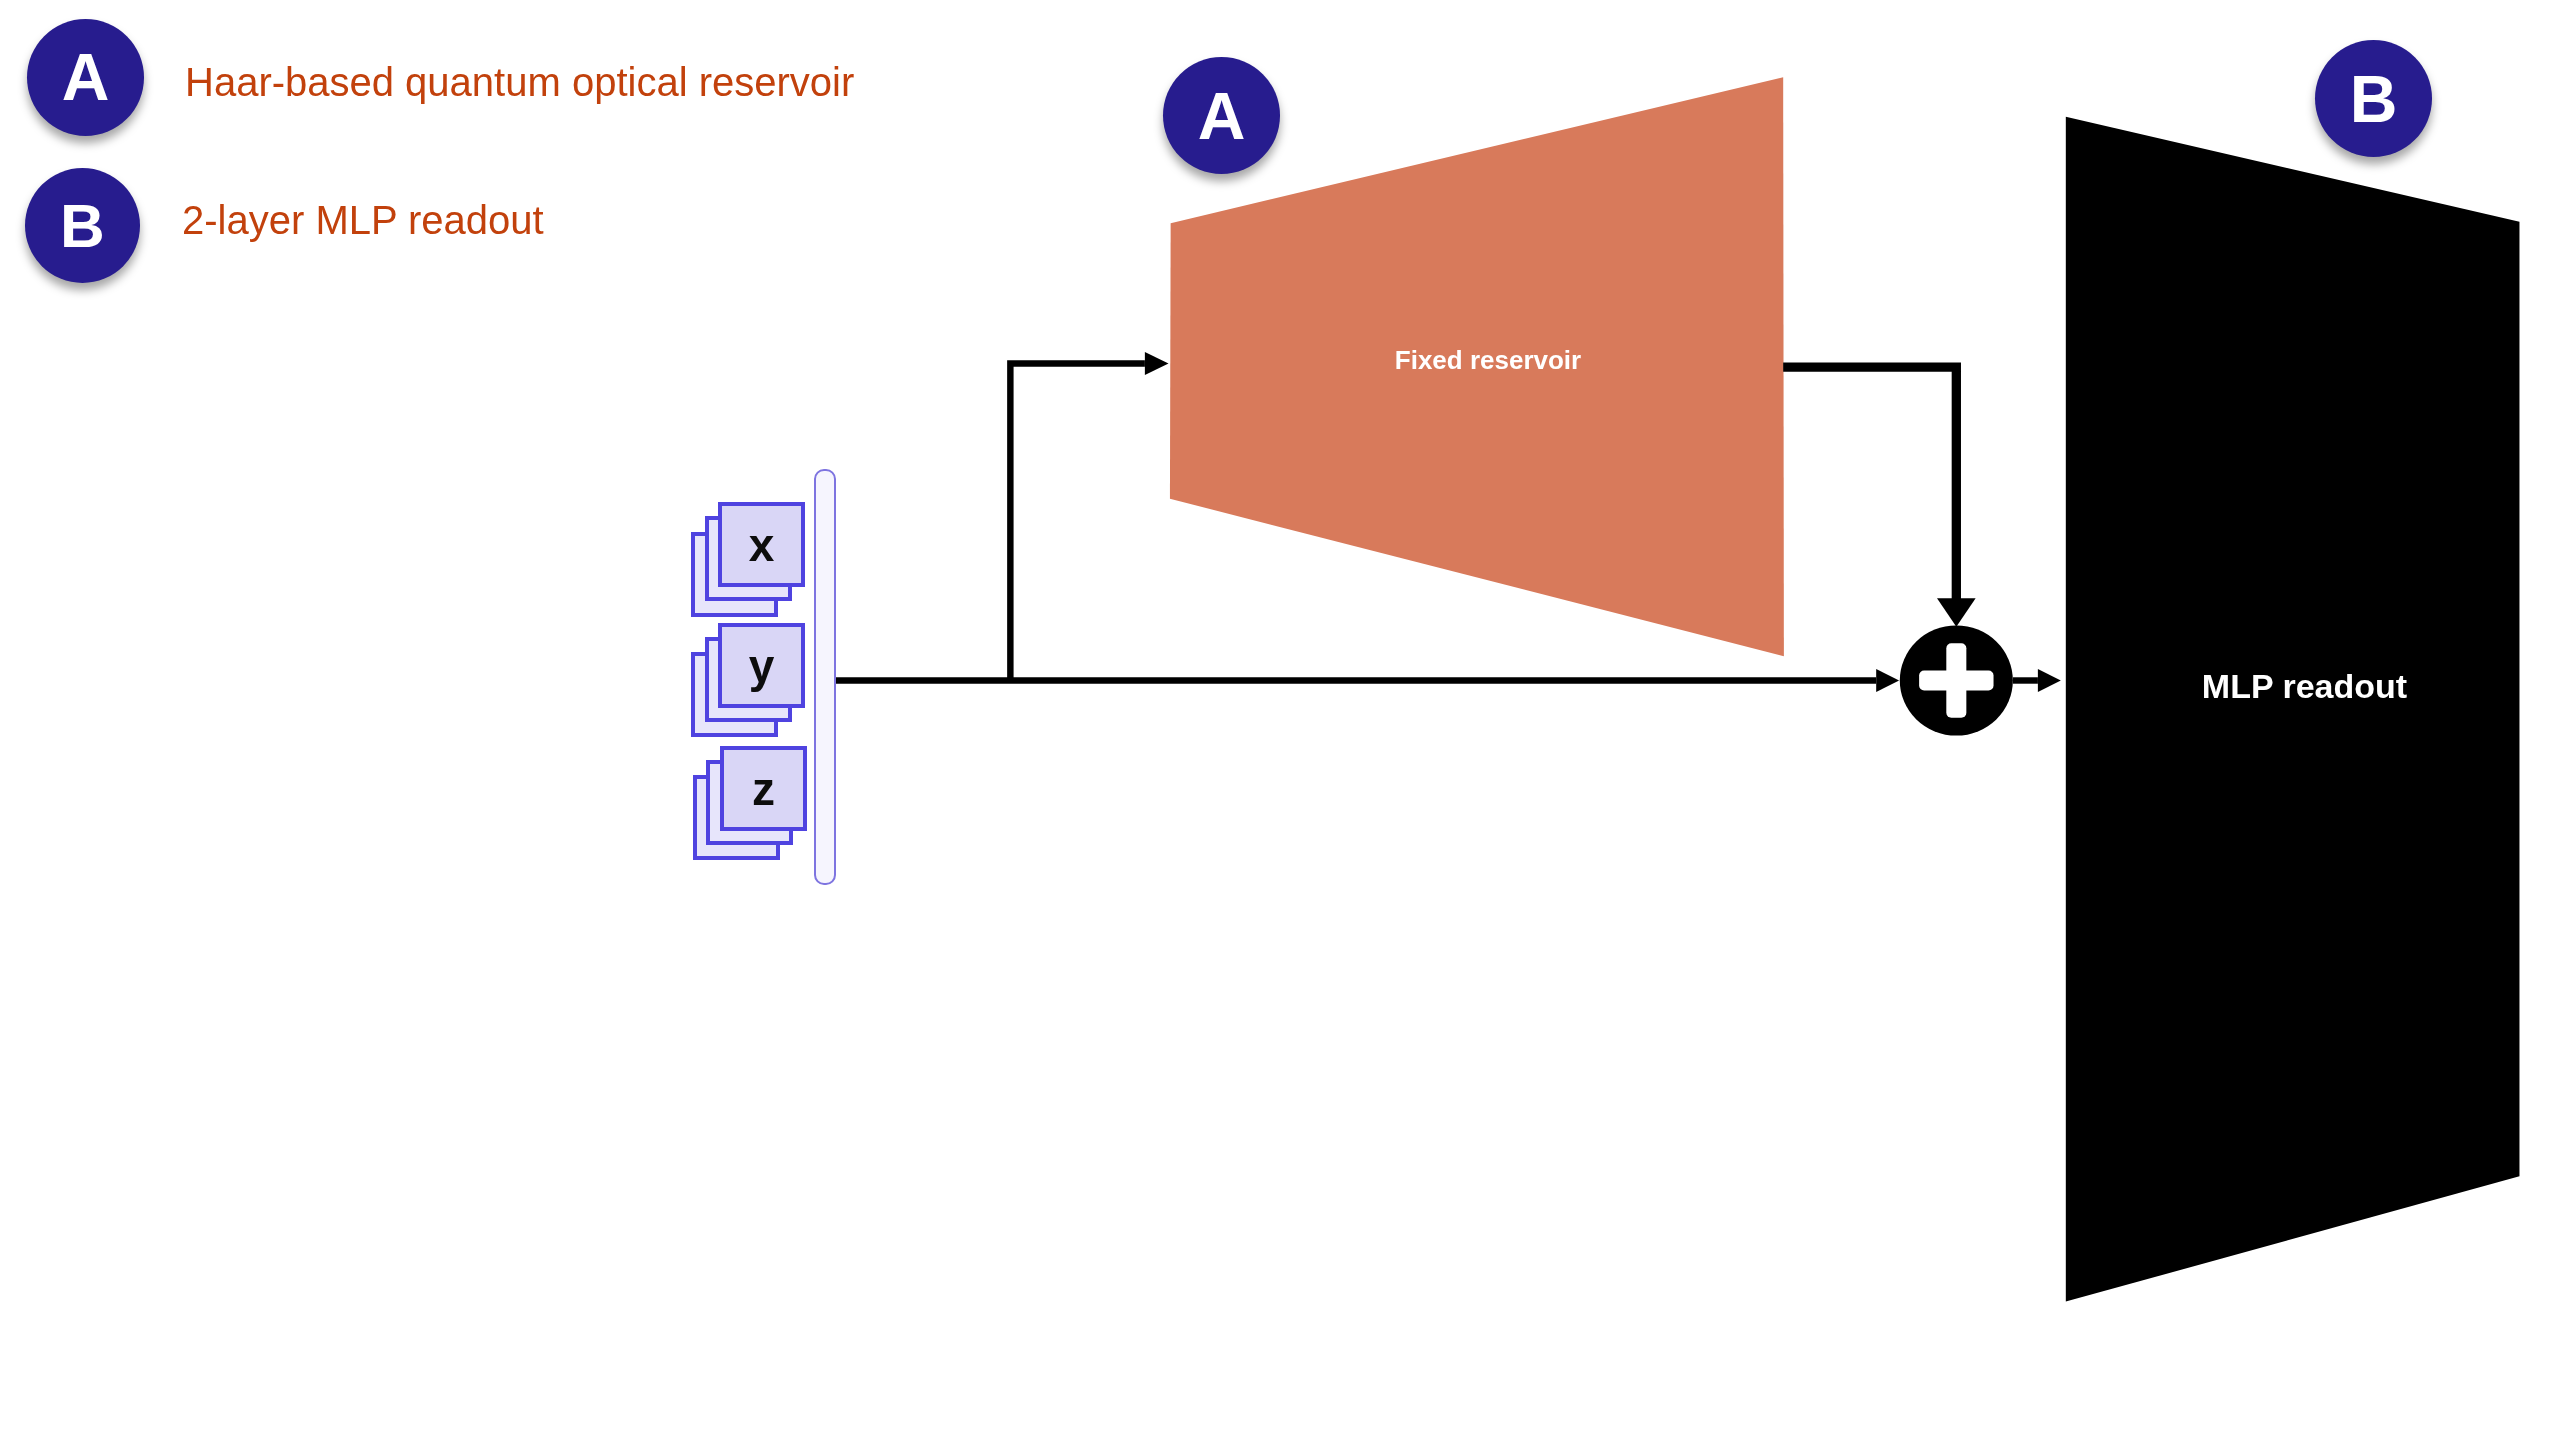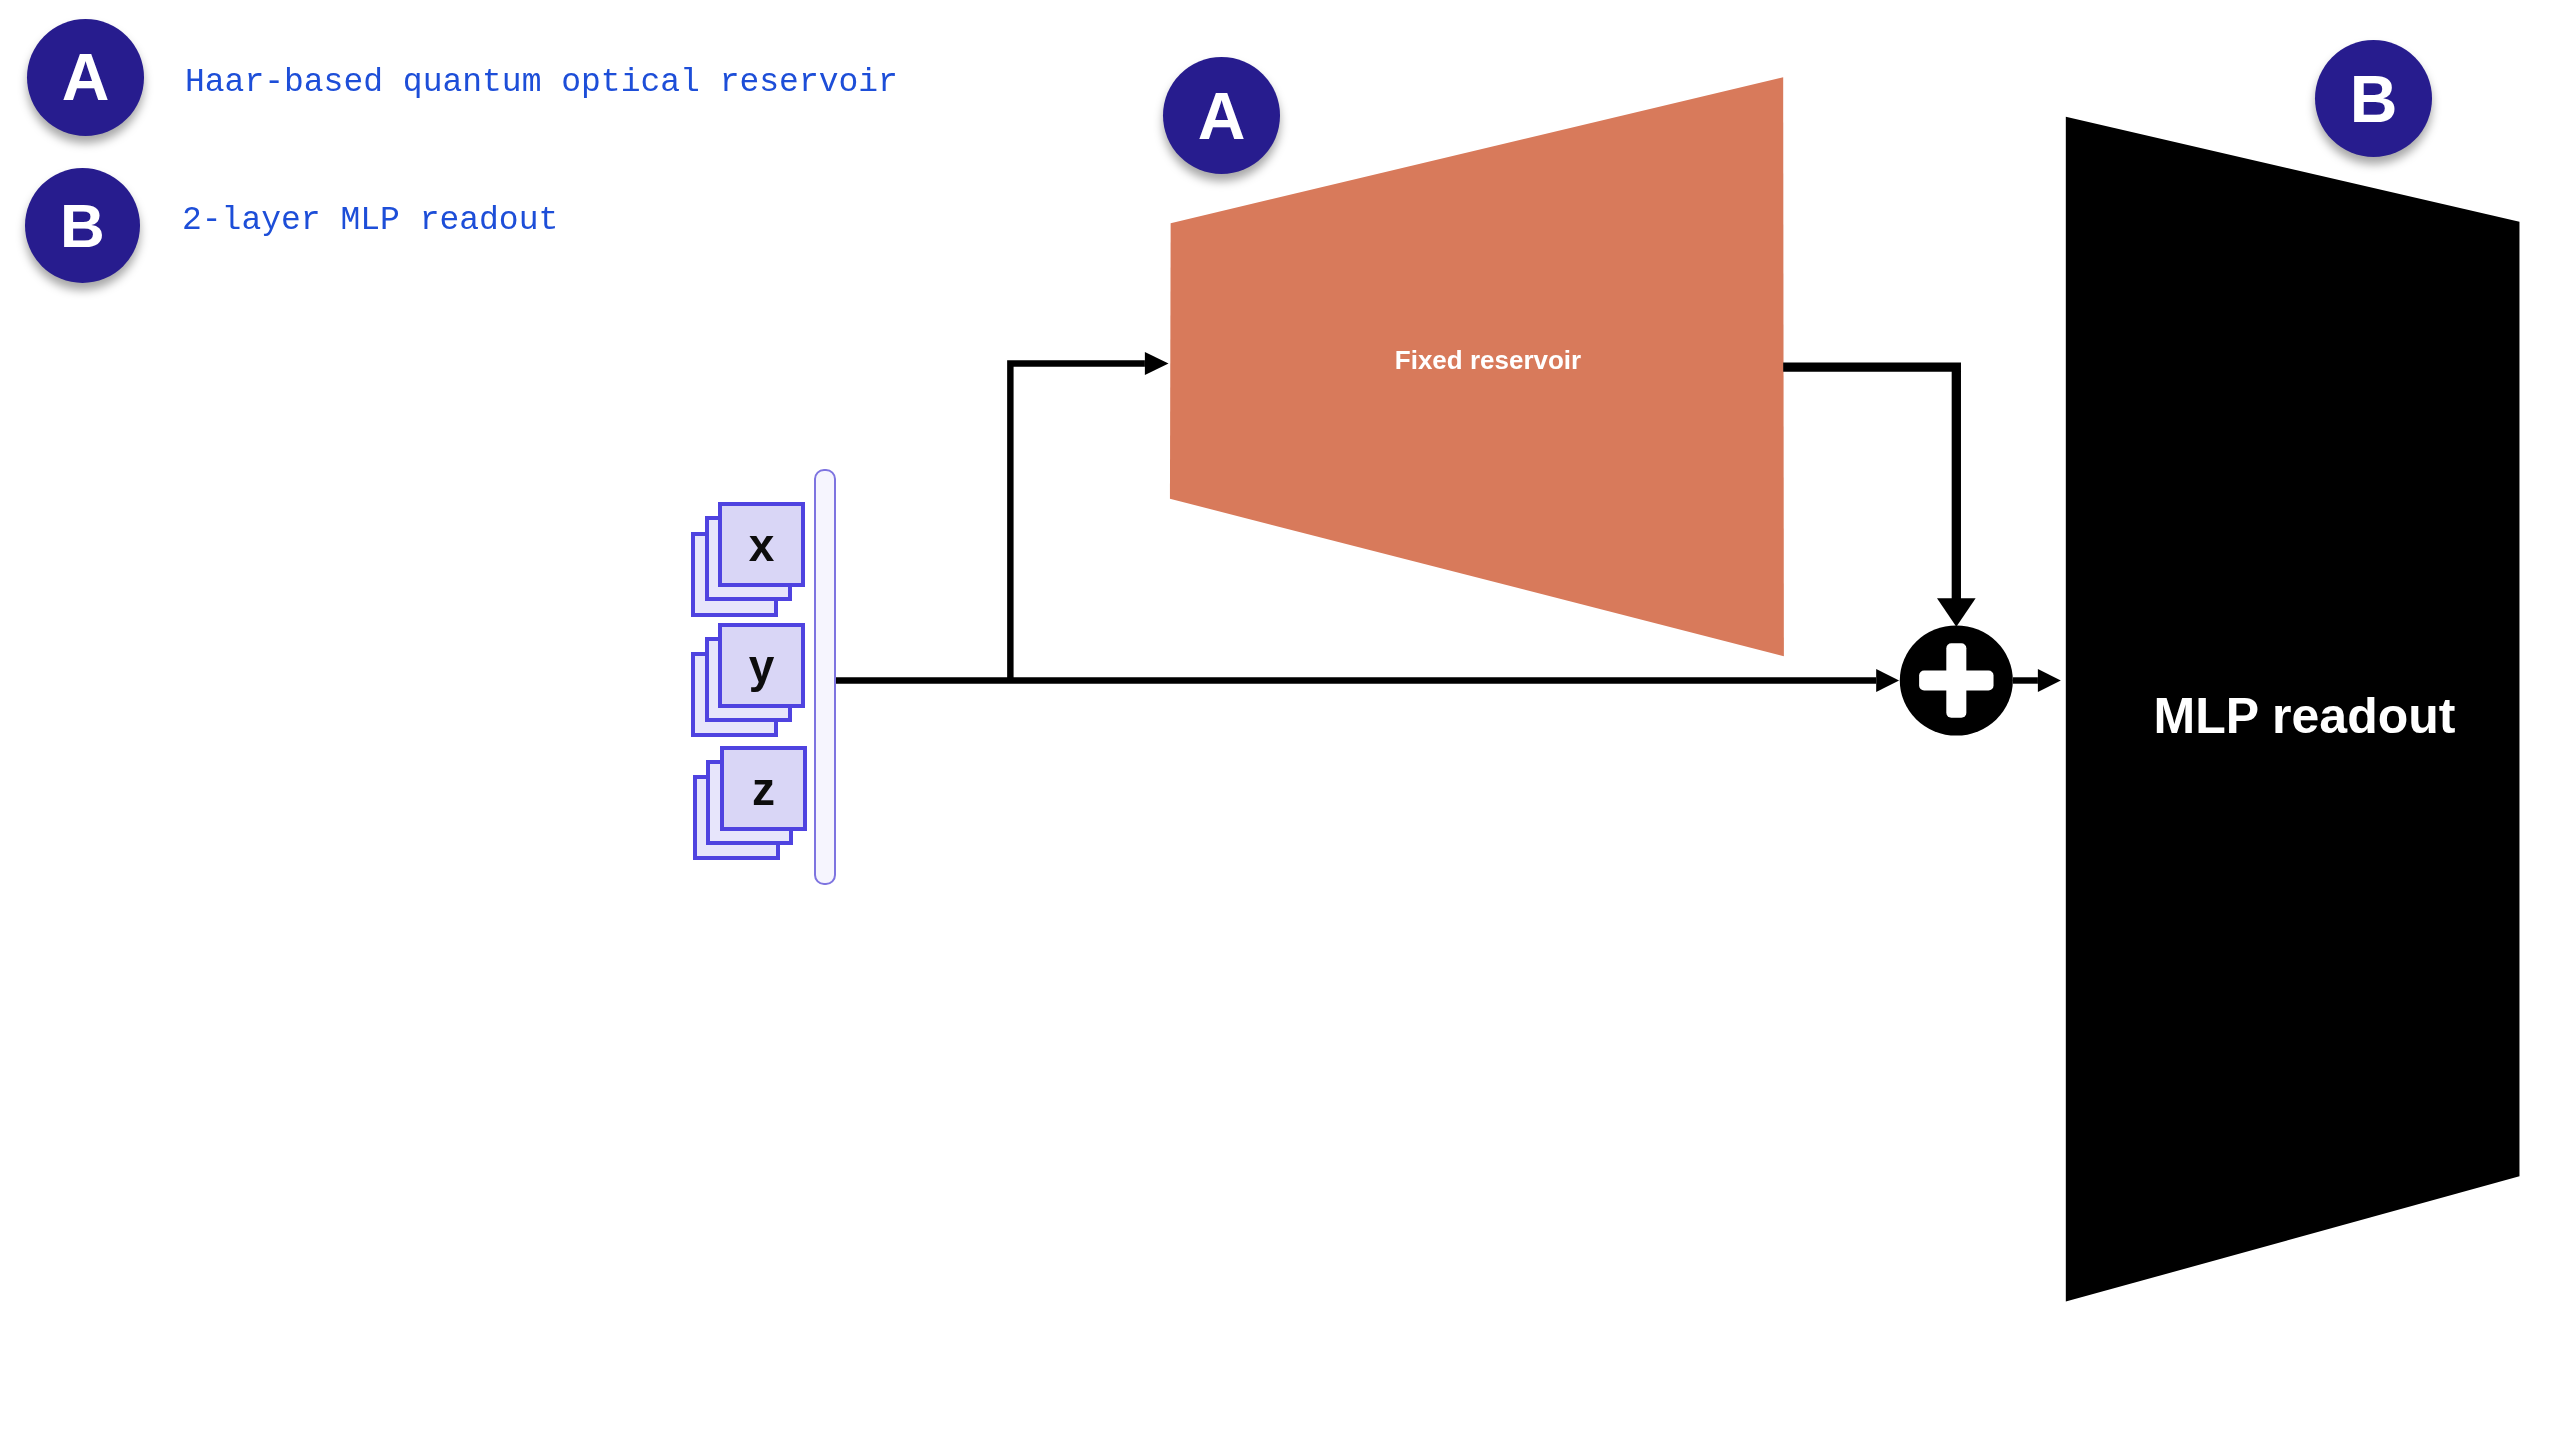--- a/index.html
+++ b/index.html
@@ -23,24 +23,23 @@
     box-shadow: 0 7.2px 10px rgba(0,0,0,0.35);
     z-index: 5;
   }
   .badge-a-legend  { left: 27px;  top: 18.6px;  width: 117px; height: 117px; font-size: 66px; }
   .badge-b-legend  { left: 25px;  top: 168px; width: 115px; height: 115px; font-size: 62px; }
   .badge-a-diagram { left: 1163px; top: 57px; width: 117px; height: 117px; font-size: 66px; }
   .badge-b-diagram { left: 2315px; top: 40px; width: 117px; height: 117px; font-size: 66px; }
   .legend-label {
     position: absolute;
     transform: translateY(-50%);
-    color: #1d4ed8;
-    font-size: 33px;
+    color: #c2410c;
+    font-size: 40px;
     white-space: nowrap;
-    font-family: Liberation Mono, monospace;
   }
   .legend-label-a { left: 185px; top: 82px; }
   .legend-label-b { left: 182px; top: 220px; }
 
   .diagram-svg { position: absolute; left: 0; top: 0; z-index: 1; }
   .reservoir-shape { fill: var(--reservoir, #D87A5B); }
   .readout-shape   { fill: var(--readout, #000000); }
   .conn            { stroke: var(--line, #000000); fill: none; }
   .conn-thin       { stroke-width: 9px; }
   .conn-thick      { stroke-width: 13px; }
@@ -50,21 +49,21 @@
 
   .shape-label {
     position: absolute;
     color: #ffffff;
     font-weight: 700;
     text-align: center;
     z-index: 4;
     white-space: nowrap;
   }
   .reservoir-label { left: 1216px; top: 345px; width: 544px; font-size: 26px; }
-  .readout-label   { left: 2104px; top: 687px; width: 401px; font-size: 50px; }
+  .readout-label   { left: 2104px; top: 667px; width: 401px; font-size: 34px; }
 
   .stack-card {
     position: absolute;
     width: 87px;
     height: 85px;
     border: 4.3px solid var(--stack-border, #4F43E0);
     box-sizing: border-box;
     background: var(--stack-back, #E7E5FB);
     z-index: 2;
   }

